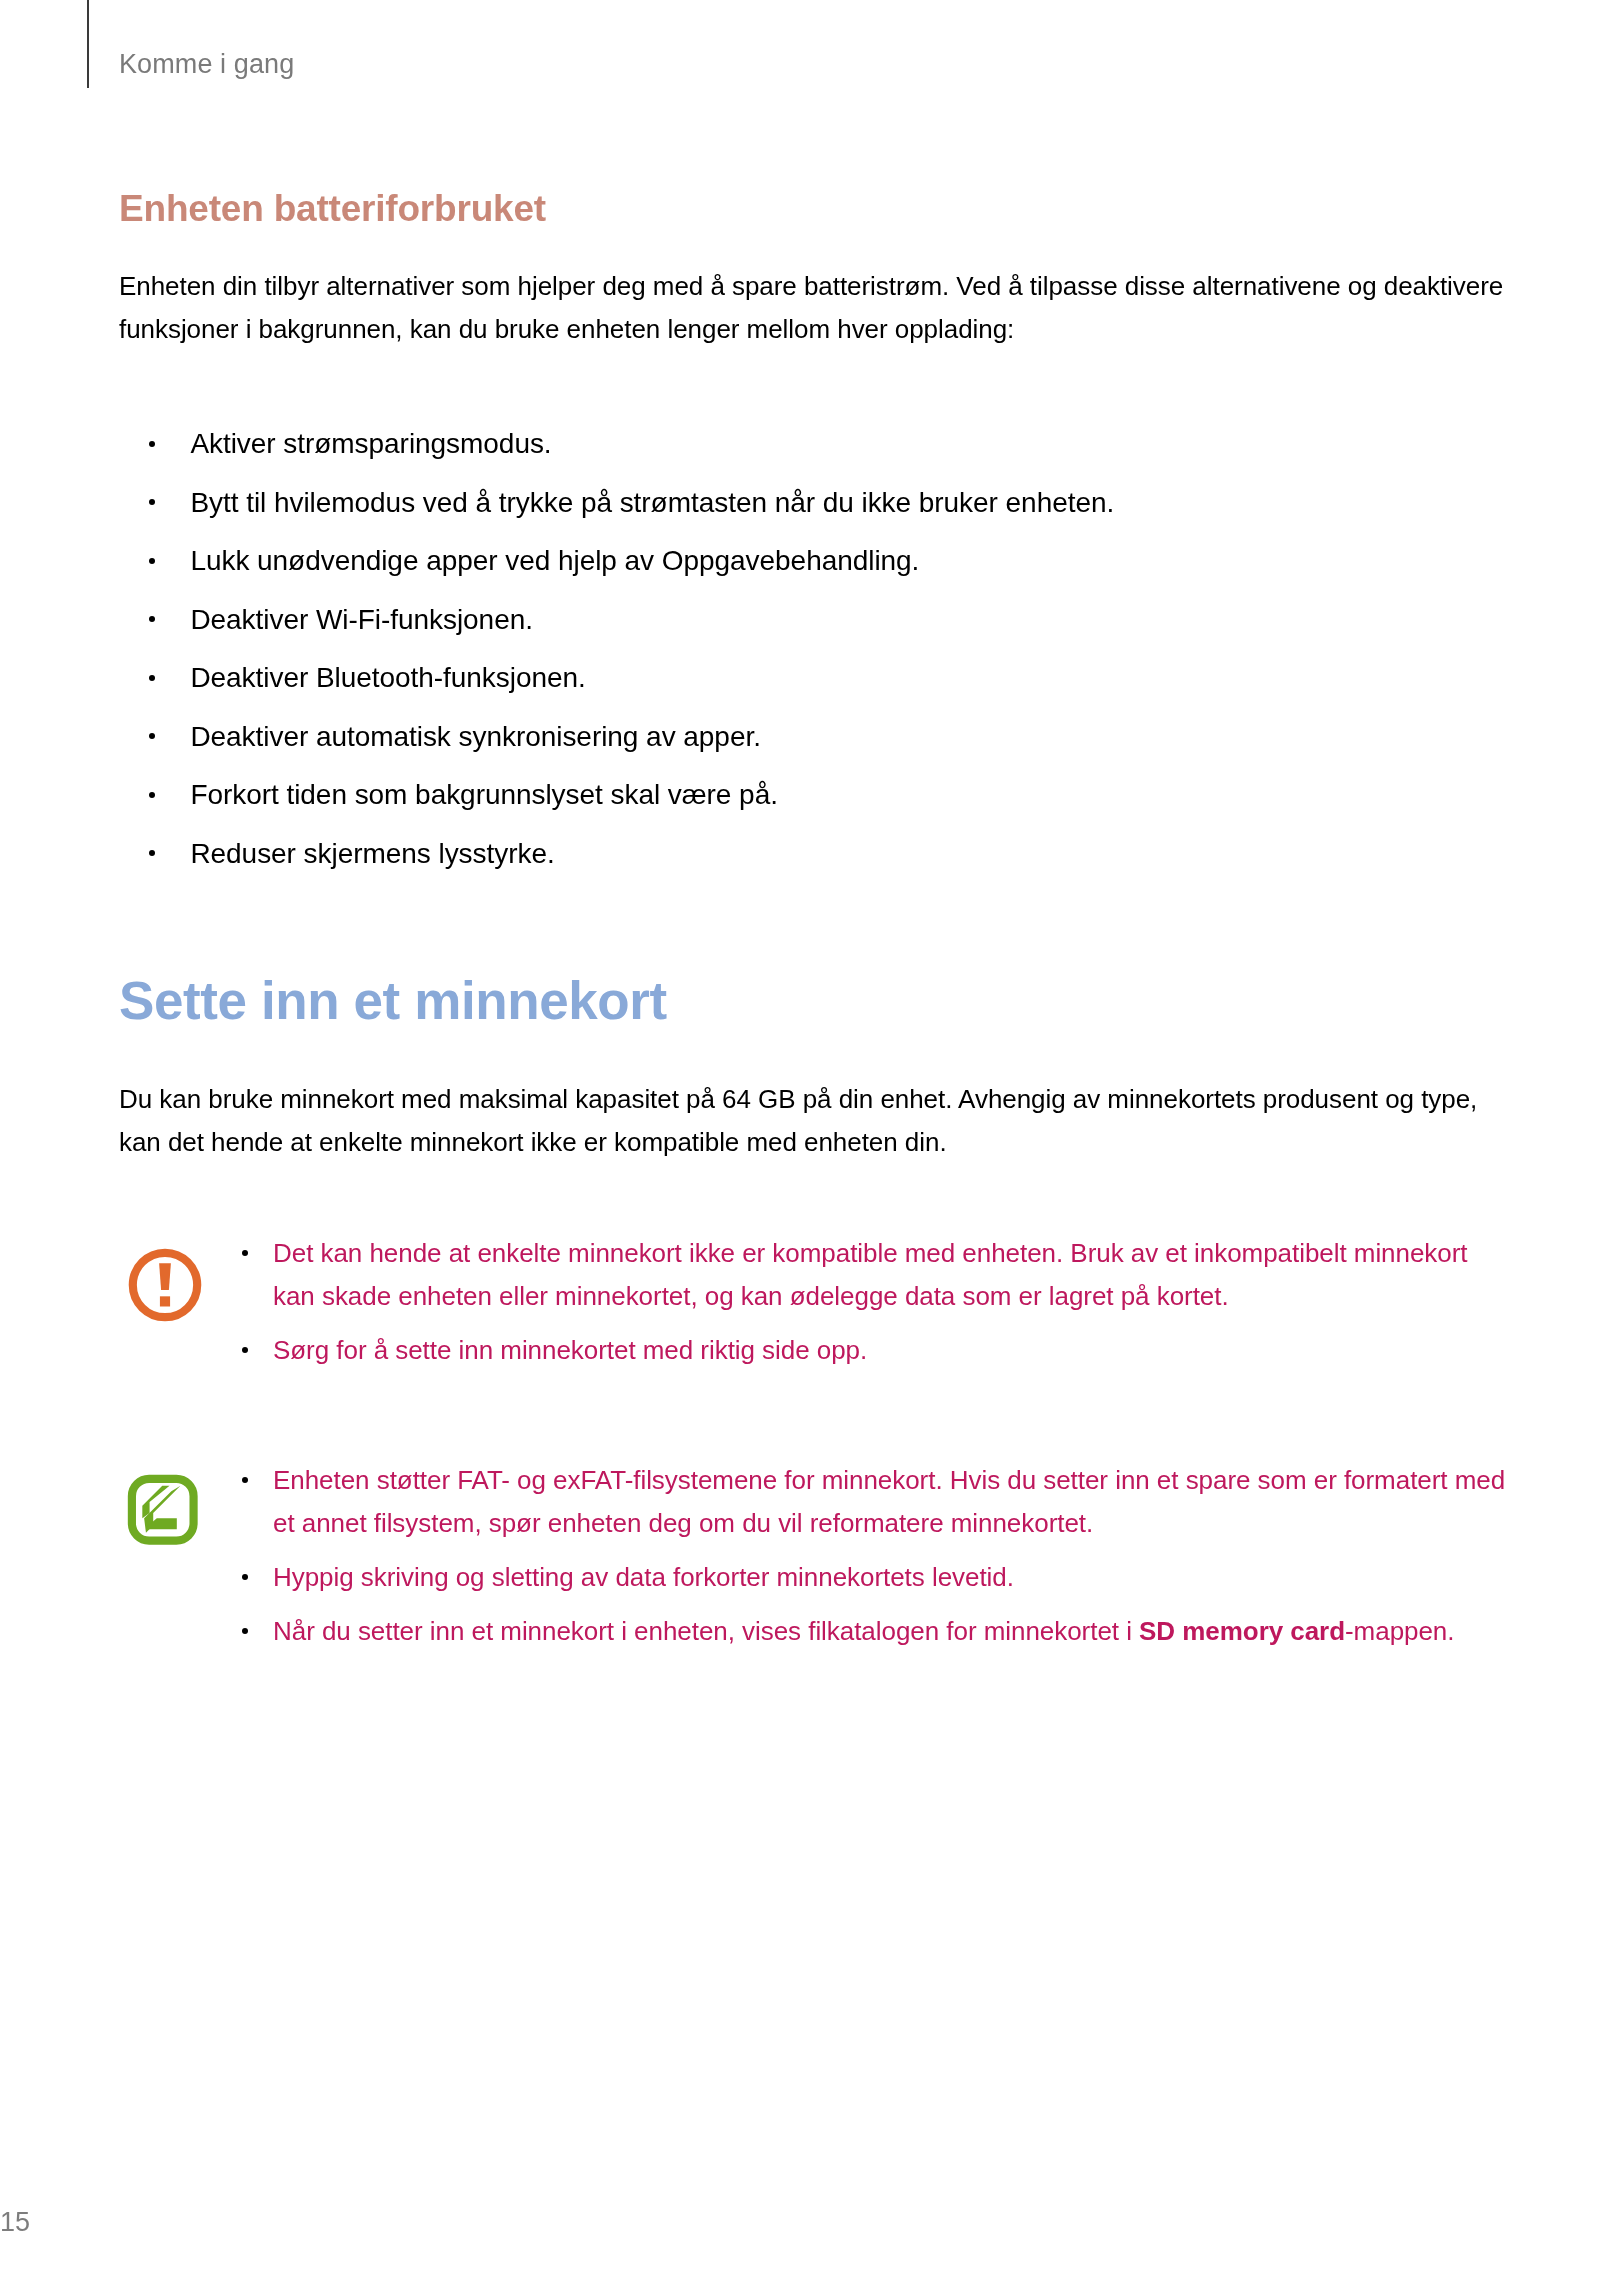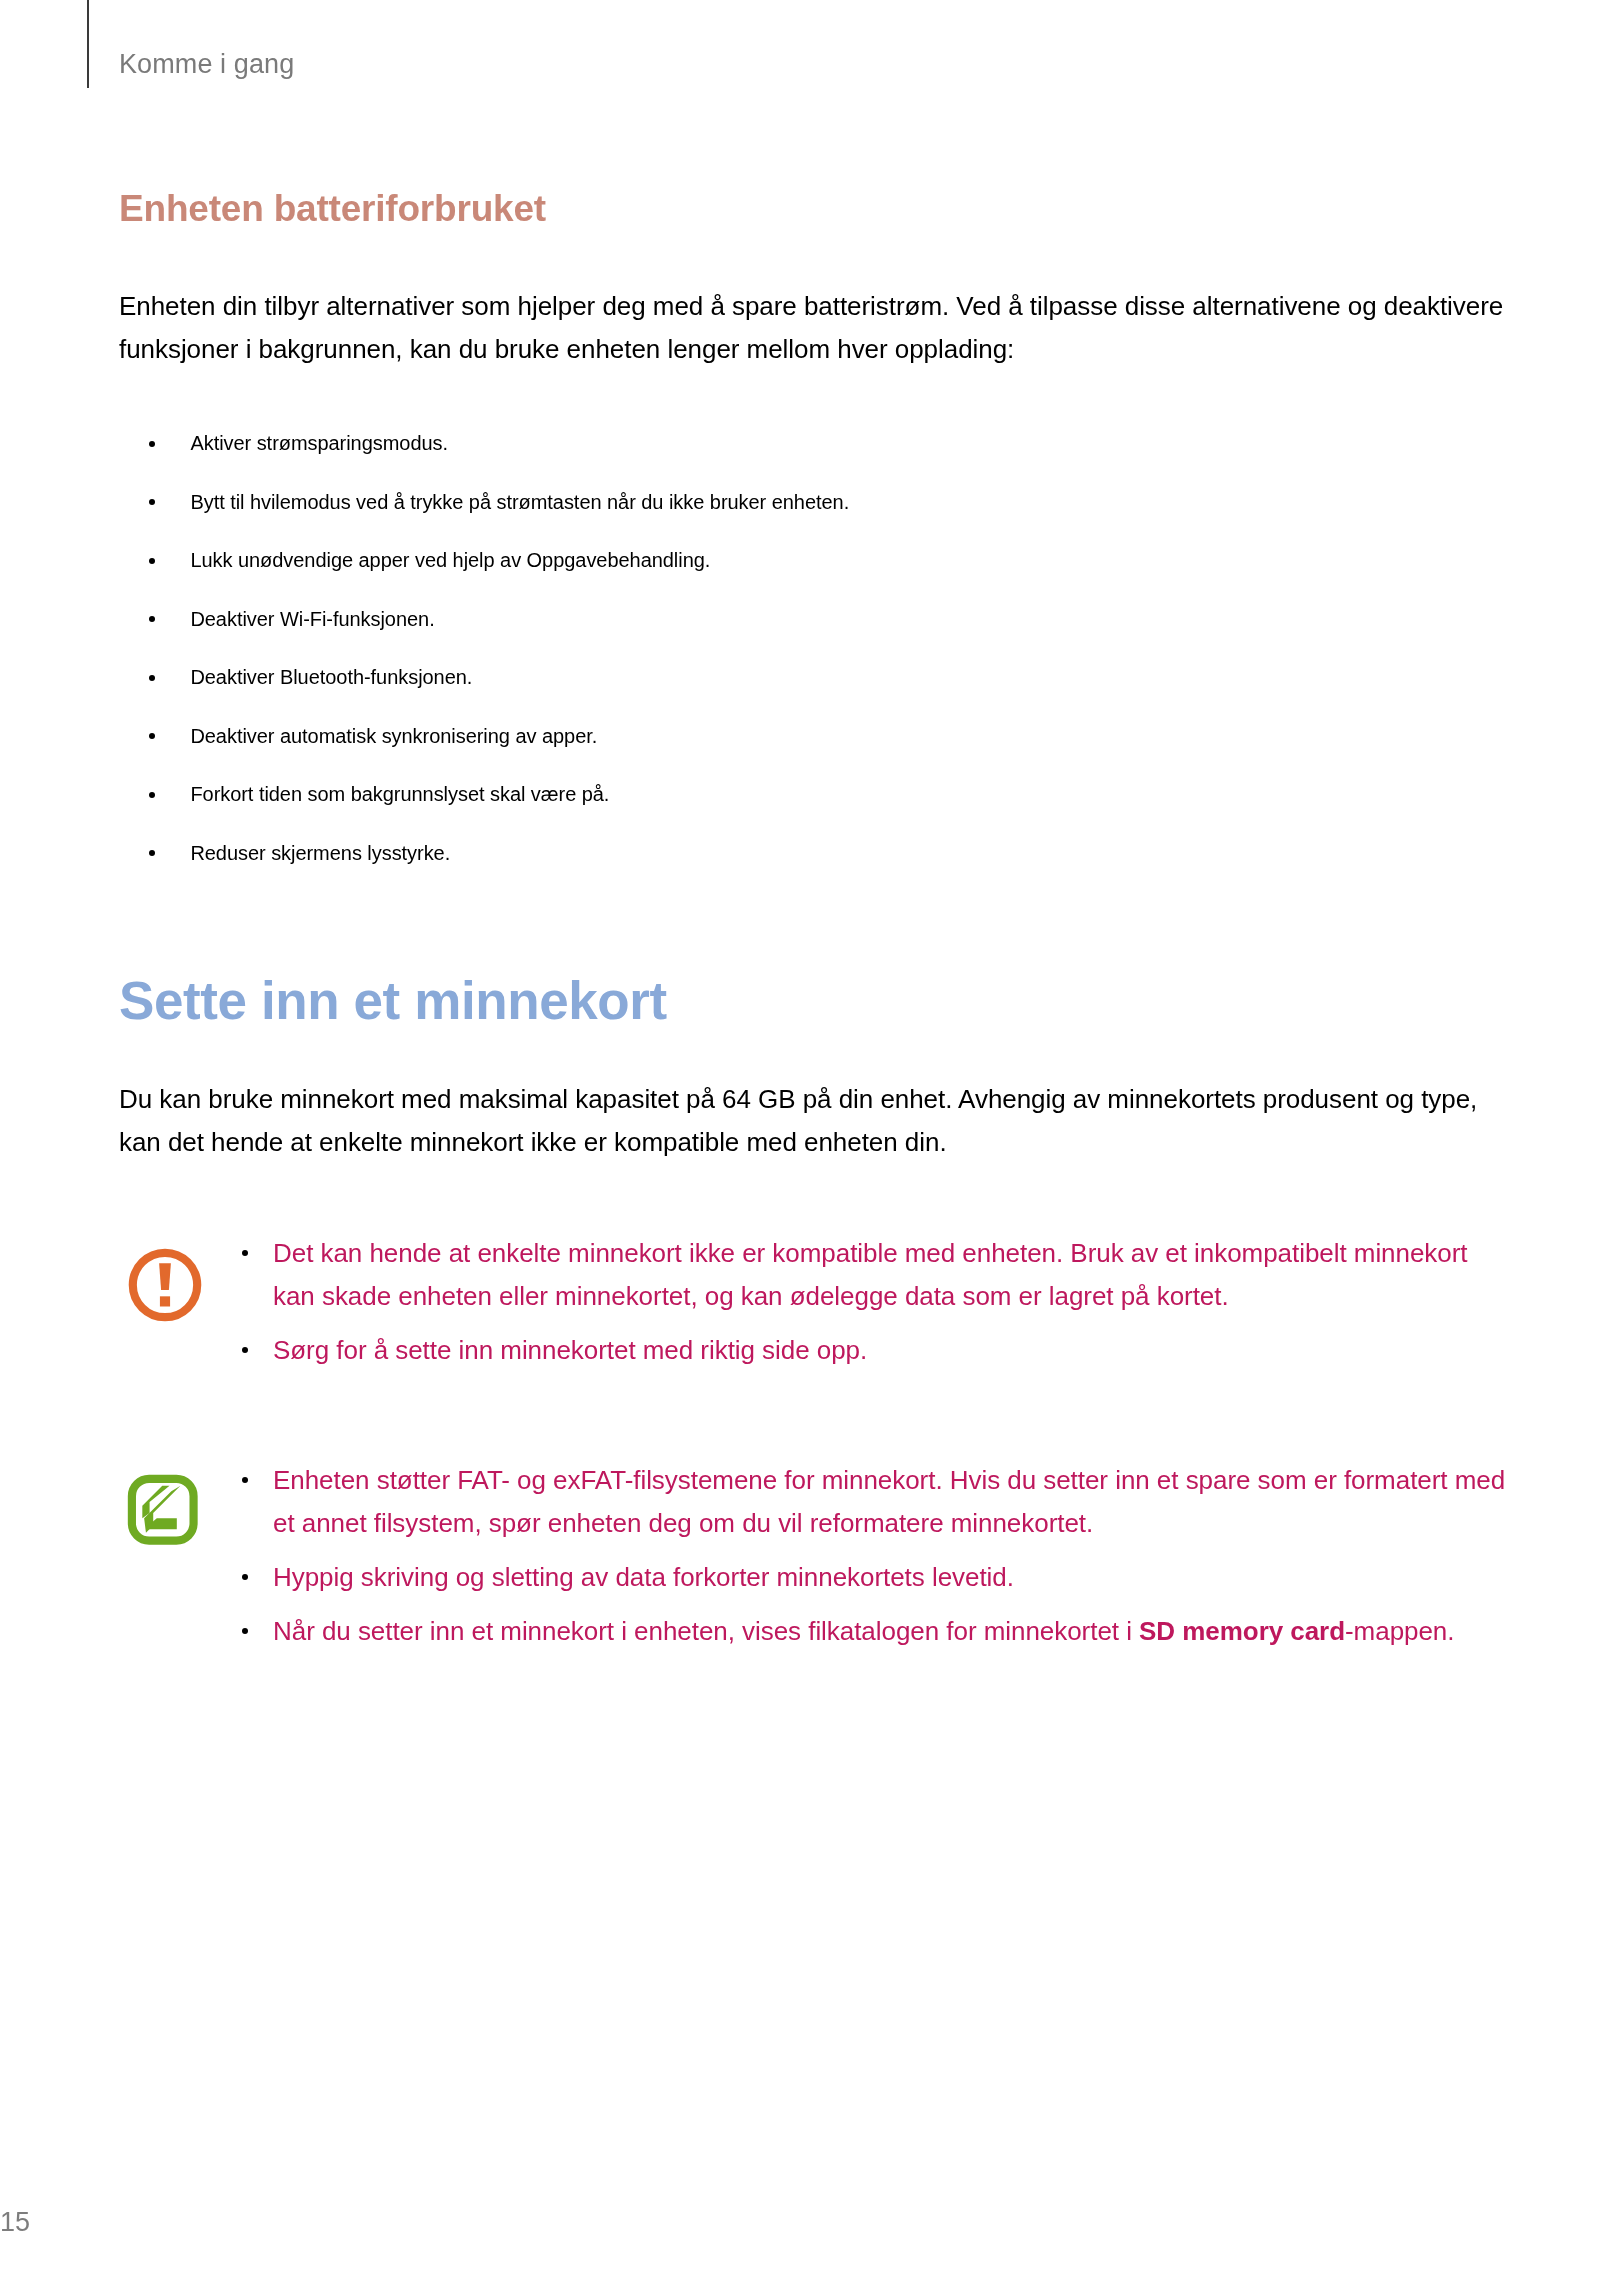--- a/index.html
+++ b/index.html
@@ -94,42 +94,41 @@
     position: absolute;
     font-size: 26px;
     line-height: 43px;
     color: #000000;
     letter-spacing: -0.05px;
   }
   p.para-battery {
     left: 0;
     top: 265px;
     width: 1393px;
-    margin-top: 20px;
   }
   p.para-memory {
     left: 0;
     top: 1078px;
     width: 1360px;
   }
 
   
   ul.bullets {
     list-style: none;
     margin: 0;
     padding: 0;
     position: absolute;
     left: 16.4px;
     top: 427px;
     width: 1364px;
   }
   ul.bullets li {
     position: relative;
     padding-left: 55px;
-    font-size: 20px;
+    font-size: 28px;
     line-height: 33px;
     margin-bottom: 25.5px;
     color: #000000;
     letter-spacing: -0.05px;
   }
   ul.bullets li .dot {
     position: absolute;
     left: 13.6px;
     top: 13.6px;
     width: 6.4px;

